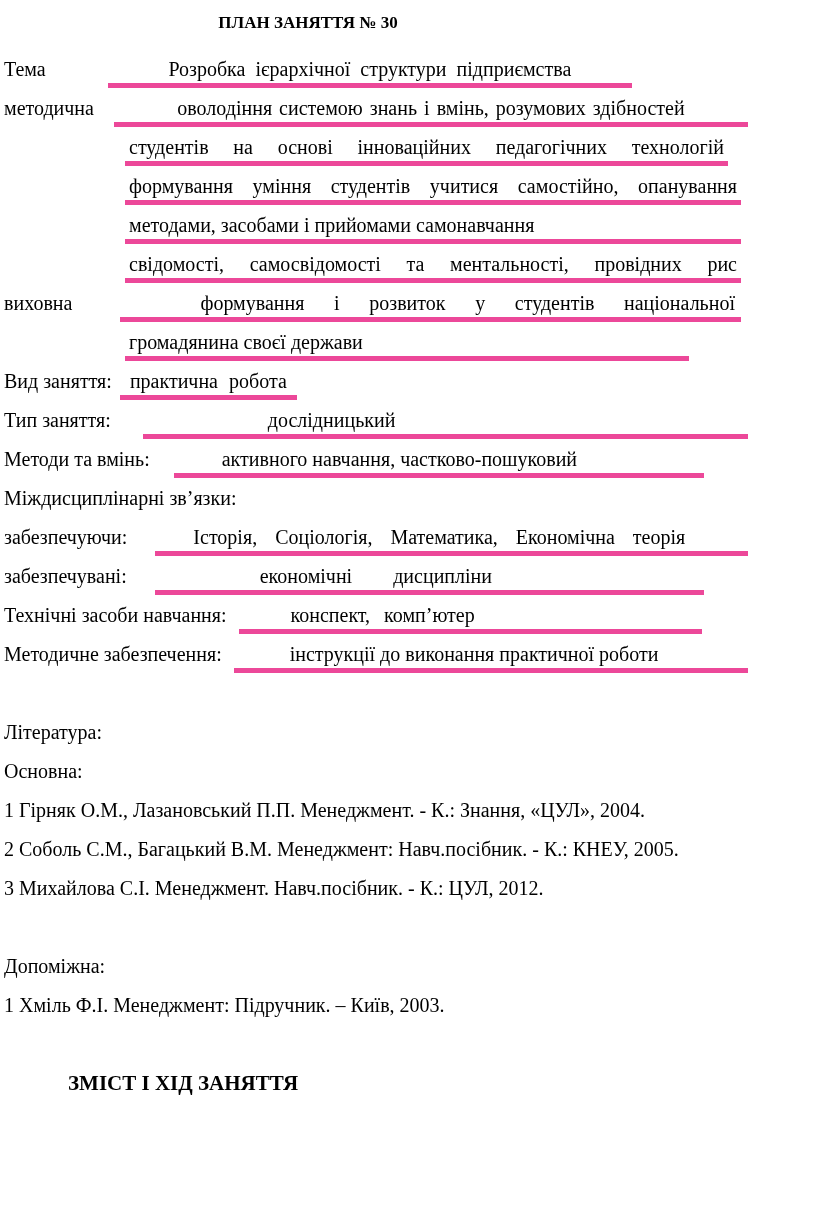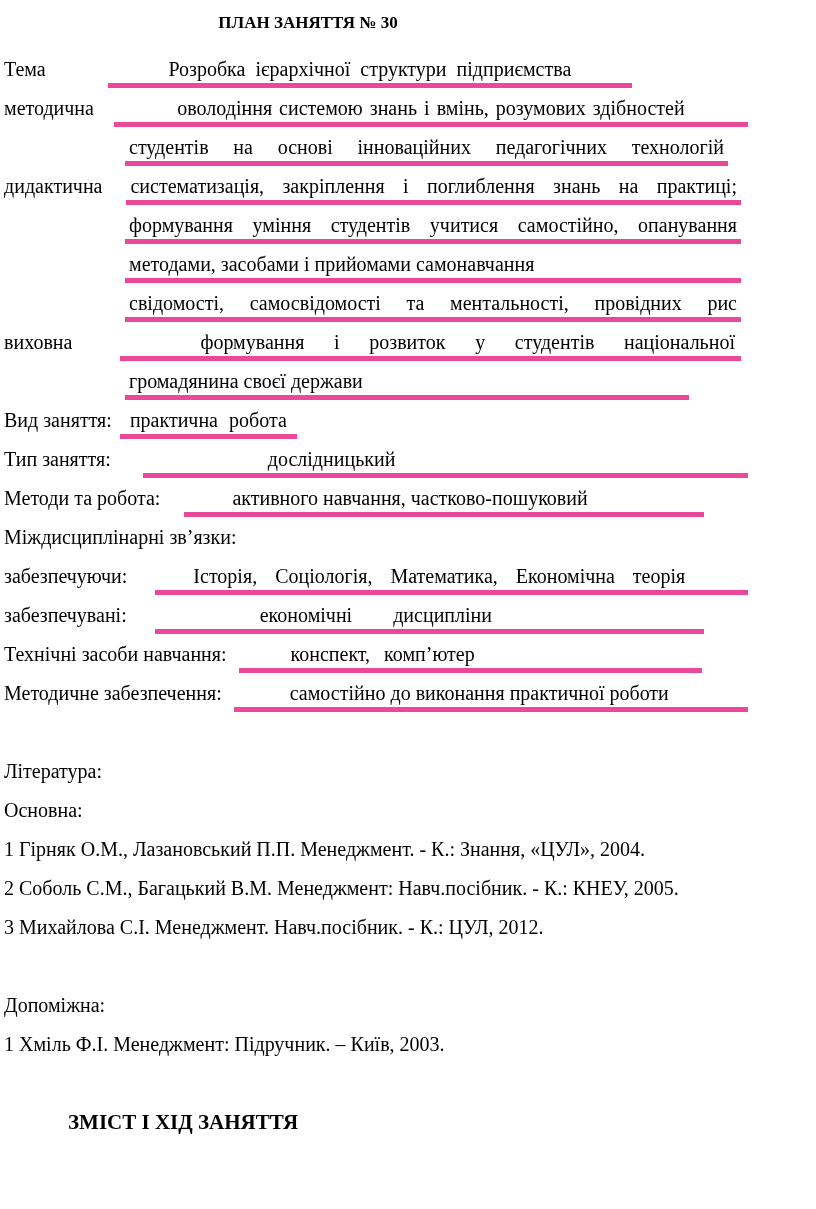--- a/index.html
+++ b/index.html
@@ -64,25 +64,20 @@
     <span class="label">методична</span>
     <span class="g" style="width:20px"></span>
     <span class="fill center" style="word-spacing:2px"><span>оволодіння системою знань і вмінь, розумових здібностей</span></span>
   </div>
   <div class="line">
     <span class="g" style="width:121px"></span>
     <span class="fill justify" style="margin-right:20px;padding:0 4px"><span>студентів на основі інноваційних педагогічних технологій</span></span>
   </div>
 
   <div class="line">
-    <span class="label">дидактична</span>
-    <span class="g" style="width:24px"></span>
-    <span class="fill justify" style="margin-right:7px;padding:0 4px"><span>систематизація, закріплення і поглиблення знань на практиці;</span></span>
-  </div>
-  <div class="line">
     <span class="g" style="width:121px"></span>
     <span class="fill justify" style="margin-right:7px;padding:0 4px"><span>формування уміння студентів учитися самостійно, опанування</span></span>
   </div>
   <div class="line">
     <span class="g" style="width:121px"></span>
     <span class="fill" style="margin-right:7px;padding-left:4px"><span>методами, засобами і прийомами самонавчання</span></span>
   </div>
 
   <div class="line">
     <span class="g" style="width:121px"></span>
@@ -104,21 +99,21 @@
     <span class="fill fit" style="padding:0 10px;word-spacing:6px"><span>практична робота</span></span>
   </div>
 
   <div class="line">
     <span class="label">Тип заняття:</span>
     <span class="g" style="width:32px"></span>
     <span class="fill" style="padding-left:125px"><span>дослідницький</span></span>
   </div>
 
   <div class="line">
-    <span class="label">Методи та робота:</span>
+    <span class="label">Методи та вмінь:</span>
     <span class="g" style="width:24px"></span>
     <span class="fill" style="padding-left:48px;margin-right:44px"><span>активного навчання, частково-пошуковий</span></span>
   </div>
 
   <div class="line">
     <span class="label">Міждисциплінарні зв’язки:</span>
   </div>
 
   <div class="line">
     <span class="label">забезпечуючи:</span>
@@ -134,21 +129,21 @@
 
   <div class="line">
     <span class="label">Технічні засоби навчання:</span>
     <span class="g" style="width:12px"></span>
     <span class="fill" style="padding-left:52px;word-spacing:9px;margin-right:46px"><span>конспект, комп’ютер</span></span>
   </div>
 
   <div class="line">
     <span class="label">Методичне забезпечення:</span>
     <span class="g" style="width:12px"></span>
-    <span class="fill" style="padding-left:56px"><span>самостійно до виконання практичної роботи</span></span>
+    <span class="fill" style="padding-left:56px"><span>інструкції до виконання практичної роботи</span></span>
   </div>
 
   <div class="spacer"></div>
 
   <div class="plain">Література:</div>
   <div class="plain">Основна:</div>
   <div class="plain">1 Гірняк О.М., Лазановський П.П. Менеджмент. - К.: Знання, «ЦУЛ», 2004.</div>
   <div class="plain">2 Соболь С.М., Багацький В.М. Менеджмент: Навч.посібник. - К.: КНЕУ, 2005.</div>
   <div class="plain">3 Михайлова С.І. Менеджмент. Навч.посібник. - К.: ЦУЛ, 2012.</div>
 

